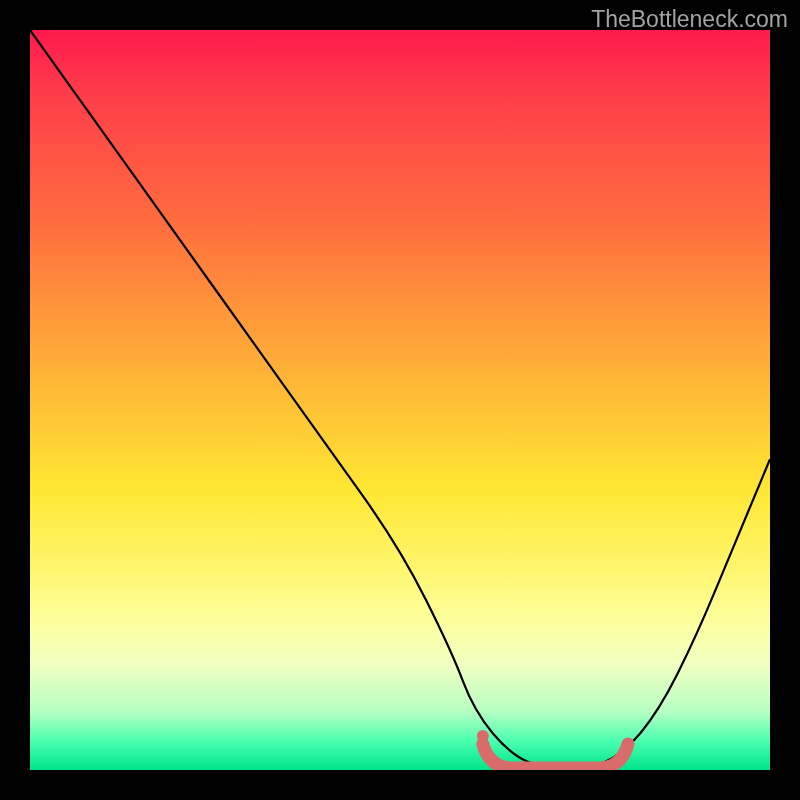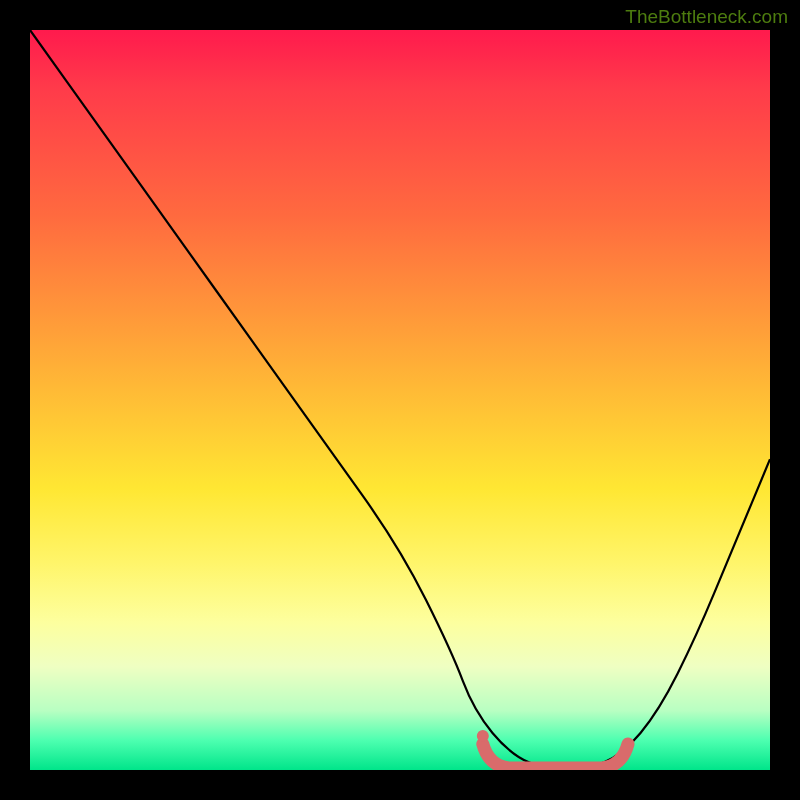--- a/index.html
+++ b/index.html
@@ -8,22 +8,22 @@
     width: 800px;
     height: 800px;
     background: #000;
     position: relative;
     font-family: Arial, sans-serif;
   }
   .watermark {
     position: absolute;
     top: 6px;
     right: 12px;
-    color: #4d7c0f;
-    font-size: 19px;
+    color: #a3a3a3;
+    font-size: 23px;
     z-index: 10;
   }
   .frame {
     position: absolute;
     top: 30px;
     left: 30px;
     width: 740px;
     height: 740px;
     overflow: hidden;
   }

